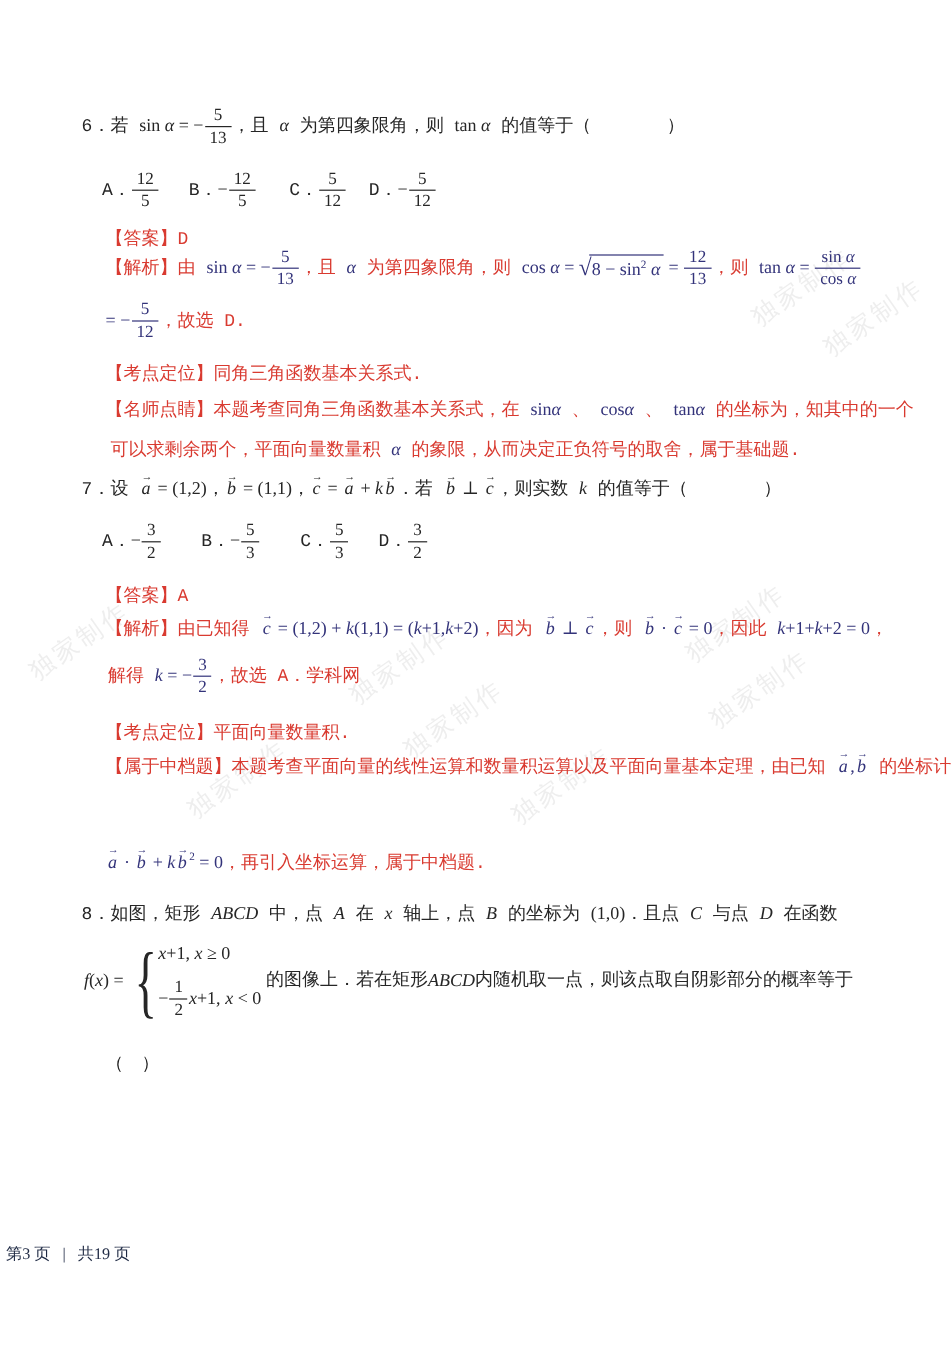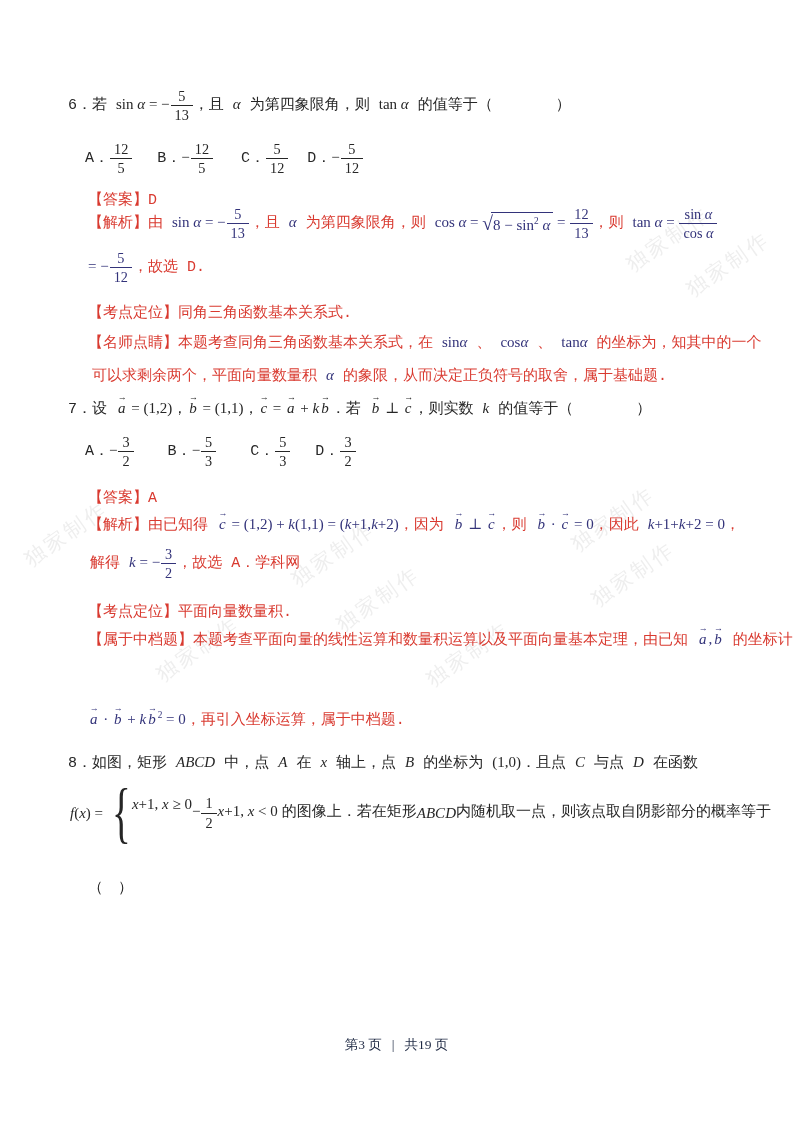--- a/index.html
+++ b/index.html
@@ -23,21 +23,21 @@
 
   .vec{position:relative;display:inline-block;font-style:italic;padding:0 2px}
   .vec::after{content:"\2192";position:absolute;left:55%;top:-0.72em;transform:translateX(-50%);font-size:0.6em;font-style:normal}
 
   .sqrt{display:inline-flex;align-items:center;vertical-align:middle}
   .sqrt .rad{font-size:1.3em;line-height:1;margin-right:-2px}
   .sqrt .sqc{border-top:1px solid currentColor;padding:1px 3px 0 2px}
 
   .cases{display:inline-flex;align-items:center;vertical-align:middle;margin:0 4px}
   .cases .brace{font-size:4em;font-weight:300;line-height:0.9;display:inline-block;transform:scaleX(0.65) scaleY(1.12);margin-right:-4px}
-  .cases .crows{display:inline-flex;flex-direction:row;row-gap:9px}
+  .cases .crows{display:inline-flex;flex-direction:column;row-gap:9px}
   .cases .crow{white-space:nowrap;line-height:1.3}
 
   sup.sup{font-size:0.62em}
 
   
   .b-q6q{top:88px;left:68px}
   .b-q6o{top:141px;left:85px}
   .b-q6a{top:188px;left:88px}
   .b-q6s1{top:206px;left:88px}
   .b-q6s2{top:250px;left:88px}
@@ -50,21 +50,21 @@
   .b-q7s1{top:513px;left:88px}
   .b-q7s2{top:546px;left:90px}
   .b-q7k{top:600px;left:88px}
   .b-q7m1{top:628px;left:88px}
   .b-q7m2{top:670px;left:92px}
   .b-q7m3{top:708px;left:88px}
   .b-q8q{top:751px;left:68px}
   .b-q8f{top:786px;left:70px;display:flex;align-items:center}
   .b-q8p{top:876px;left:88px}
 
-  .footer{position:absolute;top:1036px;left:0;width:100%;text-align:center;font-size:13.5px;color:var(--footer)}
+  .footer{position:absolute;top:1036px;left:0;width:100%;font-size:13.5px;color:var(--footer)}
   .footer span{margin:0 5px}
 
   .wm-layer{position:absolute;inset:0;pointer-events:none}
   .wm{position:absolute;font-size:21px;color:var(--watermark);opacity:0.12;letter-spacing:3px;white-space:nowrap}
 </style>
 </head>
 <body>
 
 <div class="page">
   <div class="wm-layer">

